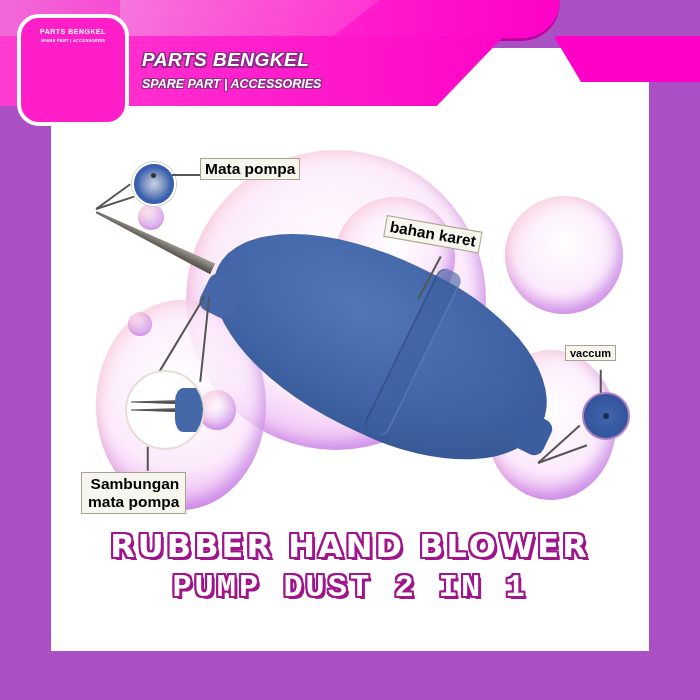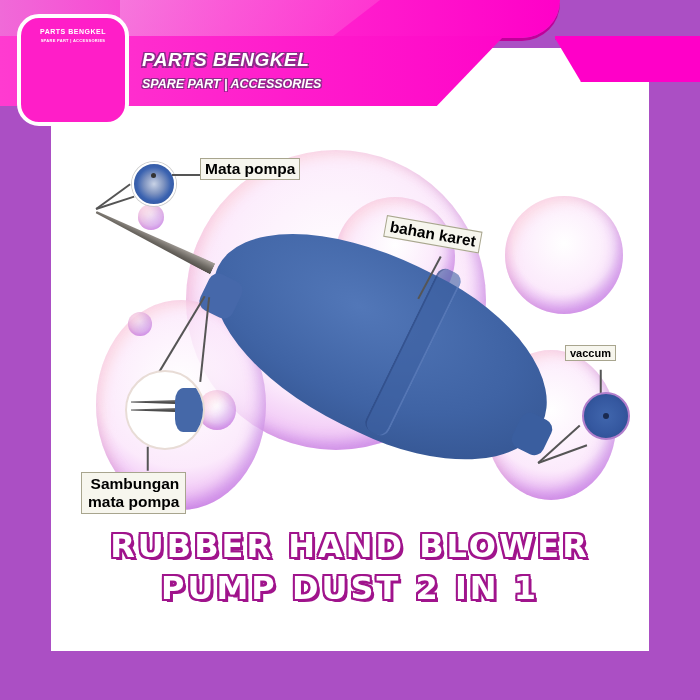--- a/index.html
+++ b/index.html
@@ -93,13 +93,13 @@
   <div style="position:absolute;left:4px;top:36px;width:46px;height:4px;background:linear-gradient(180deg,#777,#333);clip-path:polygon(0 40%,100% 0,100% 100%,0 60%);"></div>
   <div style="position:absolute;left:48px;top:16px;width:28px;height:44px;border-radius:30% 0 0 30%;background:#4568a8;"></div>
 </div>
 <div class="abs line" style="left:148px;top:446px;width:24px;transform:rotate(90deg);"></div>
 <div class="abs callout" style="left:81px;top:472px;font-size:15.5px;line-height:18px;text-align:right;padding:2px 6px;">
   <div>Sambungan</div>
   <div>mata pompa</div>
 </div>
 
 <div class="abs headline" style="top:527px;">RUBBER HAND BLOWER</div>
-<div class="abs headline" style="top:569px;">PUMP DUST 2 IN 1</div>
+<div class="abs headline" style="top:569px;font-family:Liberation Mono, monospace;">PUMP DUST 2 IN 1</div>
 
 </body></html>

